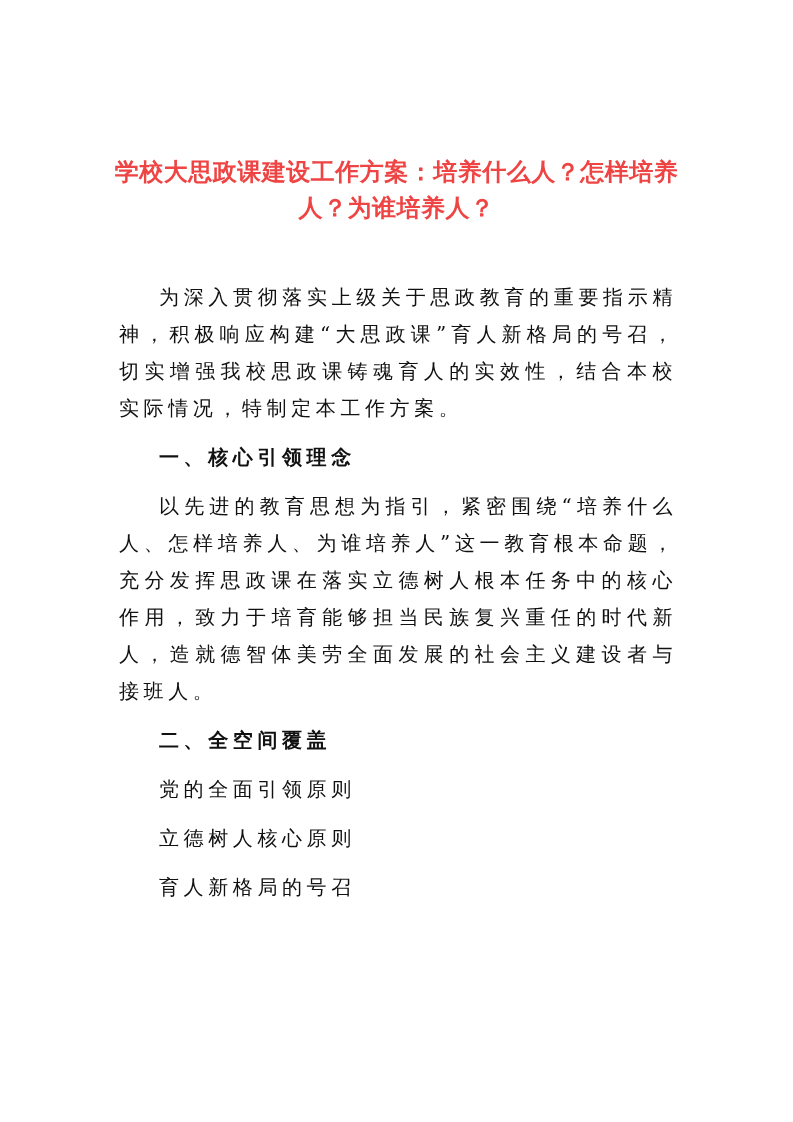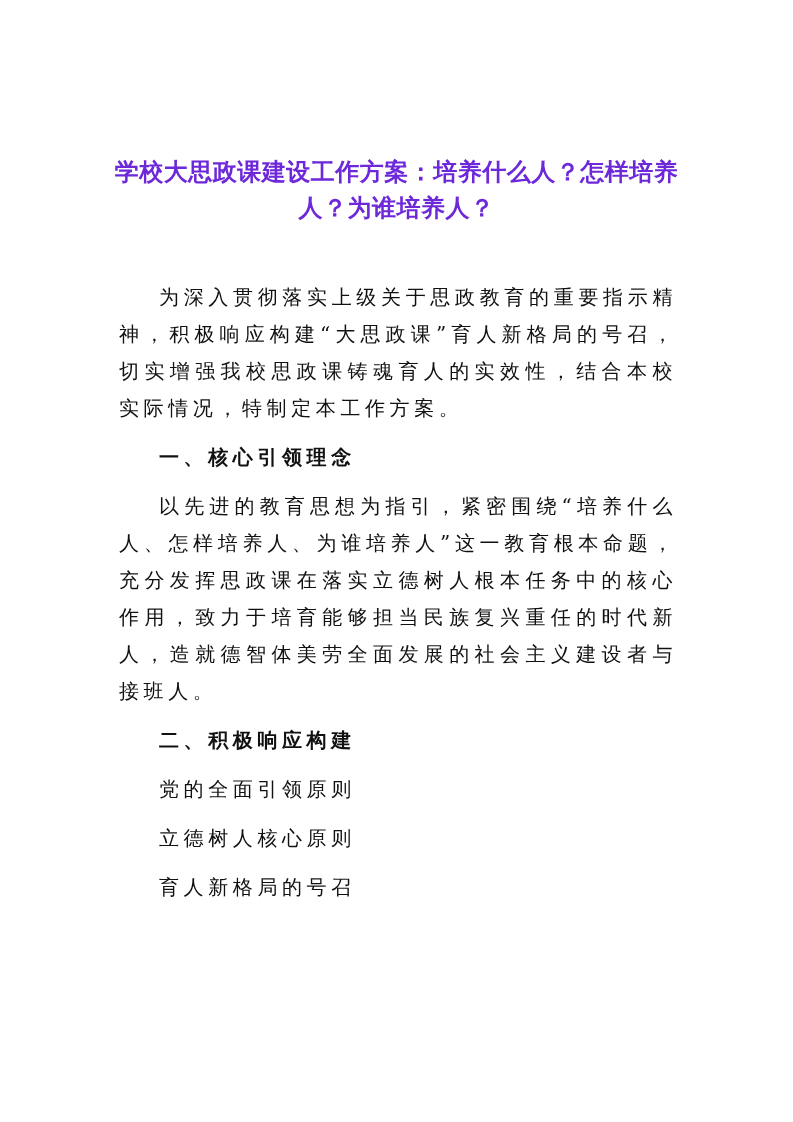--- a/index.html
+++ b/index.html
@@ -1,33 +1,33 @@
 <!DOCTYPE html>
 <html><head>
 <meta charset="utf-8">
 <style>
   html, body { margin: 0; padding: 0; background: #ffffff; }
   body { width: 793px; height: 1122px; position: relative; overflow: hidden;
          font-family: "DejaVu Serif", "Liberation Serif", serif; color: #111; }
   .page { position: absolute; left: 0; top: 0; width: 793px; height: 1122px; background: #fff; }
   .title { position: absolute; left: 100px; width: 593px; top: 154px;
            text-align: center; font-family: "DejaVu Sans", sans-serif; font-weight: bold;
-           font-size: 24px; line-height: 36px; color: #6d28d9; letter-spacing: 0.5px; }
+           font-size: 24px; line-height: 36px; color: #ef4444; letter-spacing: 0.5px; }
   .body { position: absolute; left: 107px; width: 582px; top: 267px; }
   .para { font-size: 20px; line-height: 37px; letter-spacing: 4.6px; text-indent: 40px;
           margin: 12px; text-align: justify; }
   .heading { font-family: "DejaVu Sans", sans-serif; font-weight: bold; }
 </style>
 </head>
 <body>
 
 <div class="page">
   <div class="title">学校大思政课建设工作方案：培养什么人？怎样培养人？为谁培养人？</div>
   <div class="body">
     <p class="para">为深入贯彻落实上级关于思政教育的重要指示精神，积极响应构建“大思政课”育人新格局的号召，切实增强我校思政课铸魂育人的实效性，结合本校实际情况，特制定本工作方案。</p>
     <p class="para heading">一、核心引领理念</p>
     <p class="para">以先进的教育思想为指引，紧密围绕“培养什么人、怎样培养人、为谁培养人”这一教育根本命题，充分发挥思政课在落实立德树人根本任务中的核心作用，致力于培育能够担当民族复兴重任的时代新人，造就德智体美劳全面发展的社会主义建设者与接班人。</p>
-    <p class="para heading">二、积极响应构建</p>
+    <p class="para heading">二、全空间覆盖</p>
     <p class="para">党的全面引领原则</p>
     <p class="para">立德树人核心原则</p>
     <p class="para">育人新格局的号召</p>
   </div>
 </div>
 
 </body></html>

